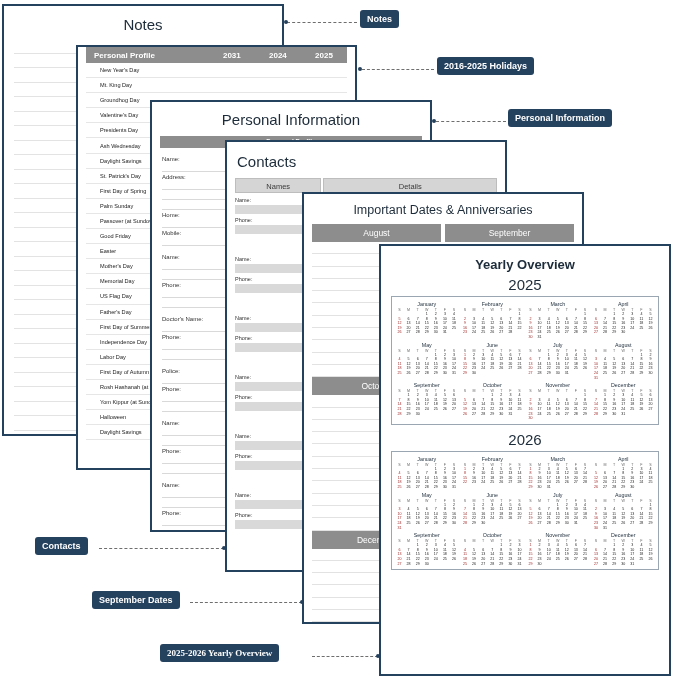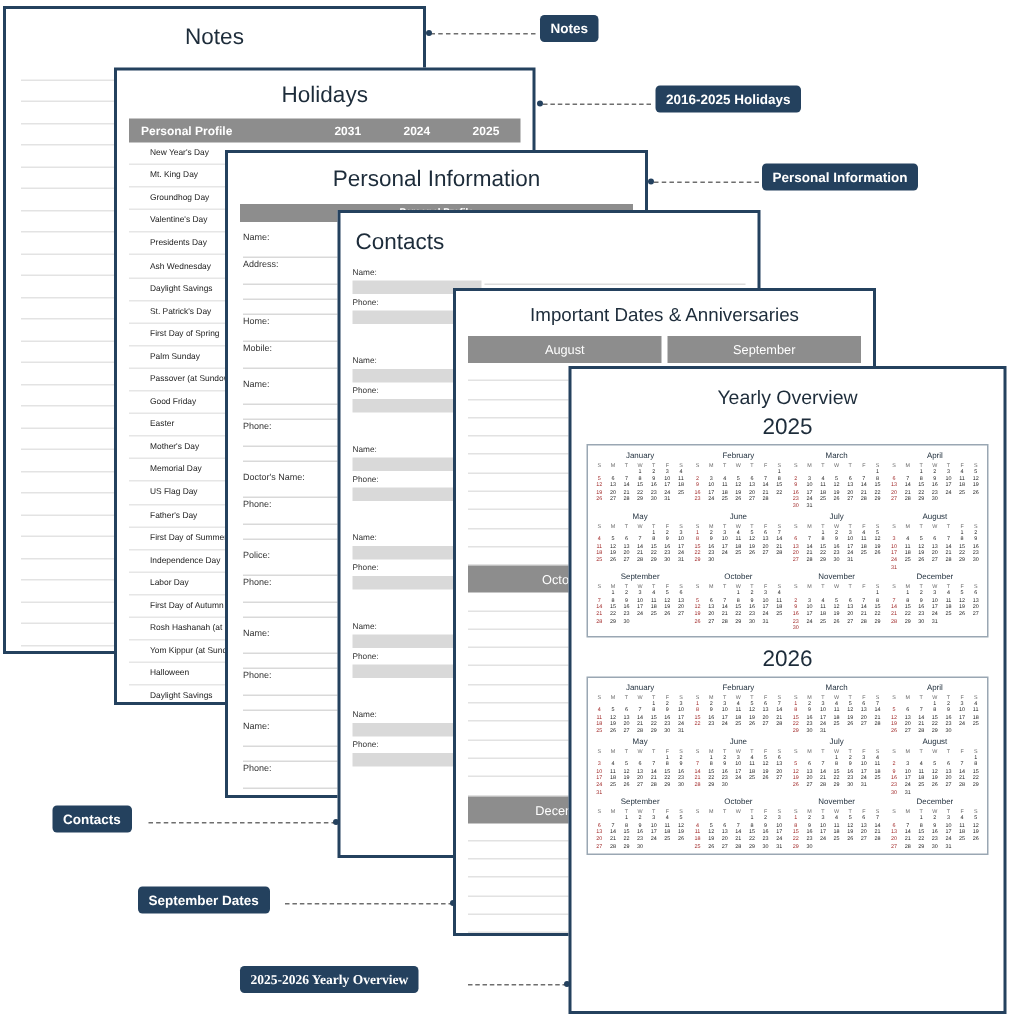--- a/index.html
+++ b/index.html
@@ -92,21 +92,21 @@
   }
   .imp-head div+div{margin-left:4px;}
   .imp-sec{display:flex;margin:0 8px;}
   .imp-col{flex:1;}
   .imp-col+.imp-col{margin-left:4px;}
   .imp-band{background:#8d8d8d;color:#fff;font-size:8.5px;text-align:center;height:18px;line-height:18px;}
   .imp-line{border-bottom:1px solid #e2e2e2;height:11.3px;}
 
   
   #yearly{left:379px;top:244px;width:292px;height:432px;}
-  #yearly .sheet-title{font-size:13px;margin:11px 0 4px 0;}
+  #yearly .sheet-title{font-size:13px;margin:11px 0 4px 0;font-weight:bold;}
   .yr-label{text-align:center;font-size:15px;color:#1d2c3a;margin:2px 0 3px 0;}
   .yr-block{border:1px solid #9aa7b3;margin:0 10px 6px 10px;padding:4px 3px 3px 3px;}
   .yr-grid{display:grid;grid-template-columns:repeat(4,1fr);gap:2px 2px;}
   .mon{font-size:4.6px;color:#222;text-align:center;}
   .mon-name{font-size:5.3px;margin-bottom:1px;color:#1d2c3a;}
   .mon-dow{display:grid;grid-template-columns:repeat(7,1fr);font-size:3.6px;color:#6a6a6a;}
   .mon-days{display:grid;grid-template-columns:repeat(7,1fr);font-size:3.6px;line-height:4.6px;color:#222;}
   .mon-days span.sun{color:#9b1c1c;}
 
   
@@ -152,21 +152,20 @@
         <div class="ln"></div>
         <div class="ln"></div>
         <div class="ln"></div>
         <div class="ln"></div>
         <div class="ln"></div>
         <div class="ln"></div>
       </div>
   </div>
 
   <div class="sheet" id="holidays">
-    <div class="sheet-title">Holidays</div>
     <div class="hol-head">
       <div class="c0">Personal Profile</div>
       <div class="c1">2031</div>
       <div class="c2">2024</div>
       <div class="c3">2025</div>
     </div>
     <div class="hol-rows" id="hol-rows">
         <div class="hol-row">
           <div class="c0">New Year's Day</div>
           <div class="c1"></div>
@@ -341,20 +340,24 @@
         <div class="pi-row"><div class="pi-label">Name:</div><div class="pi-line"></div><div class="pi-line"></div></div>
         <div class="pi-row"><div class="pi-label">Phone:</div><div class="pi-line"></div><div class="pi-line"></div></div>
         <div class="pi-gap"></div>
         <div class="pi-row"><div class="pi-label">Name:</div><div class="pi-line"></div><div class="pi-line"></div></div>
         <div class="pi-row"><div class="pi-label">Phone:</div><div class="pi-line"></div><div class="pi-line"></div></div>
       </div>
   </div>
 
   <div class="sheet" id="contacts">
     <div class="sheet-title">Contacts</div>
+    <div class="ct-head">
+      <div class="h1">Names</div>
+      <div class="h2">Details</div>
+    </div>
     <div class="ct-body">
       <div class="ct-left" id="ct-left">
           <div class="ct-block">
             <div class="ct-field">Name:</div>
             <div class="ct-bar"></div>
             <div class="ct-field">Phone:</div>
             <div class="ct-bar"></div>
             <div style="height: 16px;"></div>
           </div>
           <div class="ct-block">

